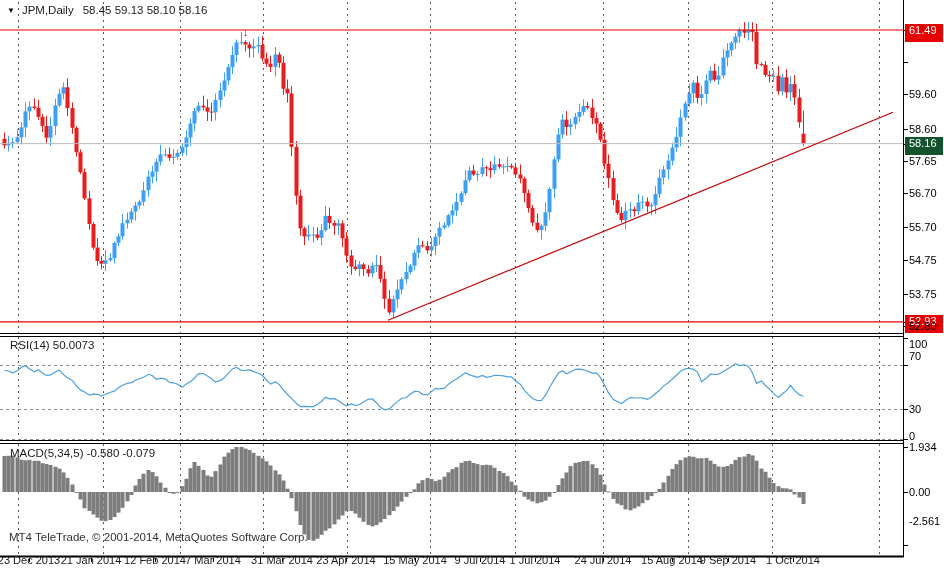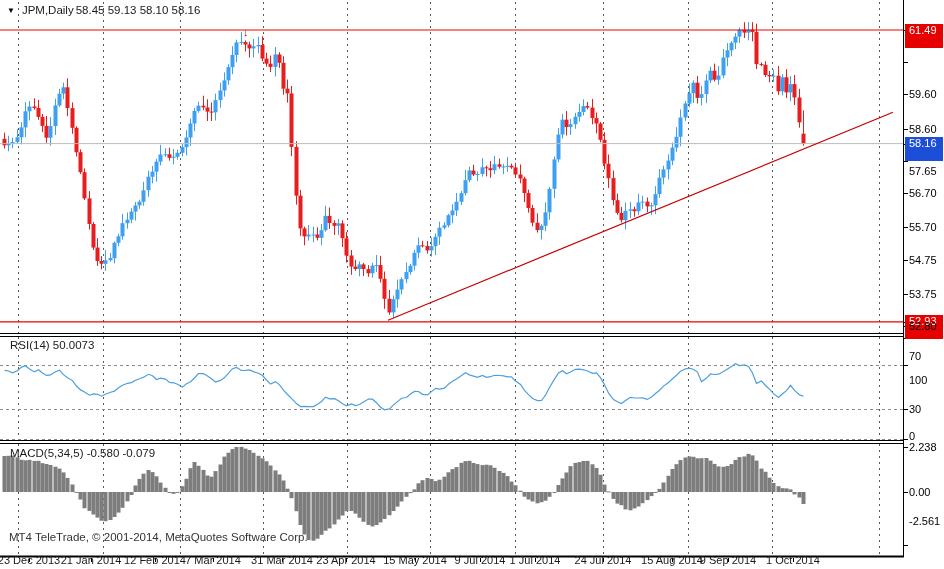--- a/index.html
+++ b/index.html
@@ -1,28 +1,28 @@
 <!DOCTYPE html>
 <html><head>
 <meta charset="utf-8">
 <style>
   html,body{margin:0;padding:0;background:#fff;}
   .win{position:relative;width:944px;height:569px;background:#fff;overflow:hidden;
        font-family:"Liberation Sans",sans-serif;-webkit-font-smoothing:antialiased;}
   svg{position:absolute;left:0;top:0;}
   .title{position:absolute;left:7px;top:4px;font-size:11.5px;color:#1a1a1a;display:flex;align-items:center;}
   .title .tri{font-size:8px;color:#000;margin-right:7px;cursor:pointer;}
-  .title .sym{margin-right:2px;}
+  .title .sym{margin-right:9px;}
   .ind-label{position:absolute;left:10px;font-size:11.5px;color:#1a1a1a;}
   .copyright{position:absolute;left:9px;top:531px;font-size:11.5px;color:#333;}
   .axlbl{position:absolute;left:909px;font-size:11px;color:#000;line-height:12px;white-space:nowrap;}
-  .badge{position:absolute;left:905px;width:34px;height:24px;line-height:13px;padding-left:4px;
+  .badge{position:absolute;left:905px;width:34px;height:18px;line-height:13px;padding-left:4px;
          font-size:11px;color:#fff;white-space:nowrap;}
   .badge.red{background:#e60000;}
-  .badge.black{background:#1d4ed8;}
+  .badge.black{background:#14532d;}
   .datelbl{position:absolute;top:554px;font-size:11px;color:#1a1a1a;transform:translateX(-50%);white-space:nowrap;}
   .marker{position:absolute;color:#e00000;font-size:11px;font-weight:bold;line-height:11px;}
 </style>
 </head>
 <body>
 
 <div class="win">
   <svg id="chart-svg" width="944" height="569">
       <g>
         <line x1="18.5" y1="2" x2="18.5" y2="333" stroke="#3a3a3a" stroke-width="1" stroke-dasharray="2,4" opacity="0.85"></line>
@@ -700,21 +700,21 @@
   <div class="ind-label" style="top:339px">RSI(14) 50.0073</div>
   <div class="ind-label" style="top:447px">MACD(5,34,5) -0.580 -0.079</div>
   <div class="copyright">MT4 TeleTrade, © 2001-2014, MetaQuotes Software Corp.</div>
 
   <div id="price-axis">
       <div class="badge red" style="top: 24px;">61.49</div>
       <div class="axlbl" style="top: 56px; padding-left: 44px;">60.55</div>
       <div class="axlbl" style="top: 88px;">59.60</div>
       <div class="axlbl" style="top: 123px;">58.60</div>
       <div class="badge black" style="top: 137px;">58.16</div>
-      <div class="axlbl" style="top: 165px;">57.65</div>
+      <div class="axlbl" style="top: 155px;">57.65</div>
       <div class="axlbl" style="top: 187px;">56.70</div>
       <div class="axlbl" style="top: 221px;">55.70</div>
       <div class="axlbl" style="top: 254px;">54.75</div>
       <div class="axlbl" style="top: 288px;">53.75</div>
       <div class="badge red" style="top: 315px;">52.93</div>
       <div class="axlbl" style="top: 320px;">52.80</div>
     </div>
   <div id="time-axis">
       <div class="datelbl" style="left: 29px;">23 Dec 2013</div>
       <div class="datelbl" style="left: 91px;">21 Jan 2014</div>
@@ -724,22 +724,22 @@
       <div class="datelbl" style="left: 346px;">23 Apr 2014</div>
       <div class="datelbl" style="left: 415px;">15 May 2014</div>
       <div class="datelbl" style="left: 480px;">9 Jul 2014</div>
       <div class="datelbl" style="left: 535px;">1 Jul 2014</div>
       <div class="datelbl" style="left: 603px;">24 Jul 2014</div>
       <div class="datelbl" style="left: 672px;">15 Aug 2014</div>
       <div class="datelbl" style="left: 728px;">9 Sep 2014</div>
       <div class="datelbl" style="left: 793px;">1 Oct 2014</div>
     </div>
   <div id="sub-axes">
-      <div class="axlbl" style="top: 338px; margin-top: 36px;">100</div>
+      <div class="axlbl" style="top: 338px;">100</div>
       <div class="axlbl" style="top: 350px;">70</div>
       <div class="axlbl" style="top: 403px;">30</div>
       <div class="axlbl" style="top: 430px;">0</div>
-      <div class="axlbl" style="top: 441px;">2.238</div>
+      <div class="axlbl" style="top: 441px;">1.934</div>
       <div class="axlbl" style="top: 486px;">0.00</div>
       <div class="axlbl" style="top: 515px;">-2.561</div>
     </div>
 <div class="marker" style="left: 243px; top: 27px;">↓</div>
   </div>
 
 </body></html>

